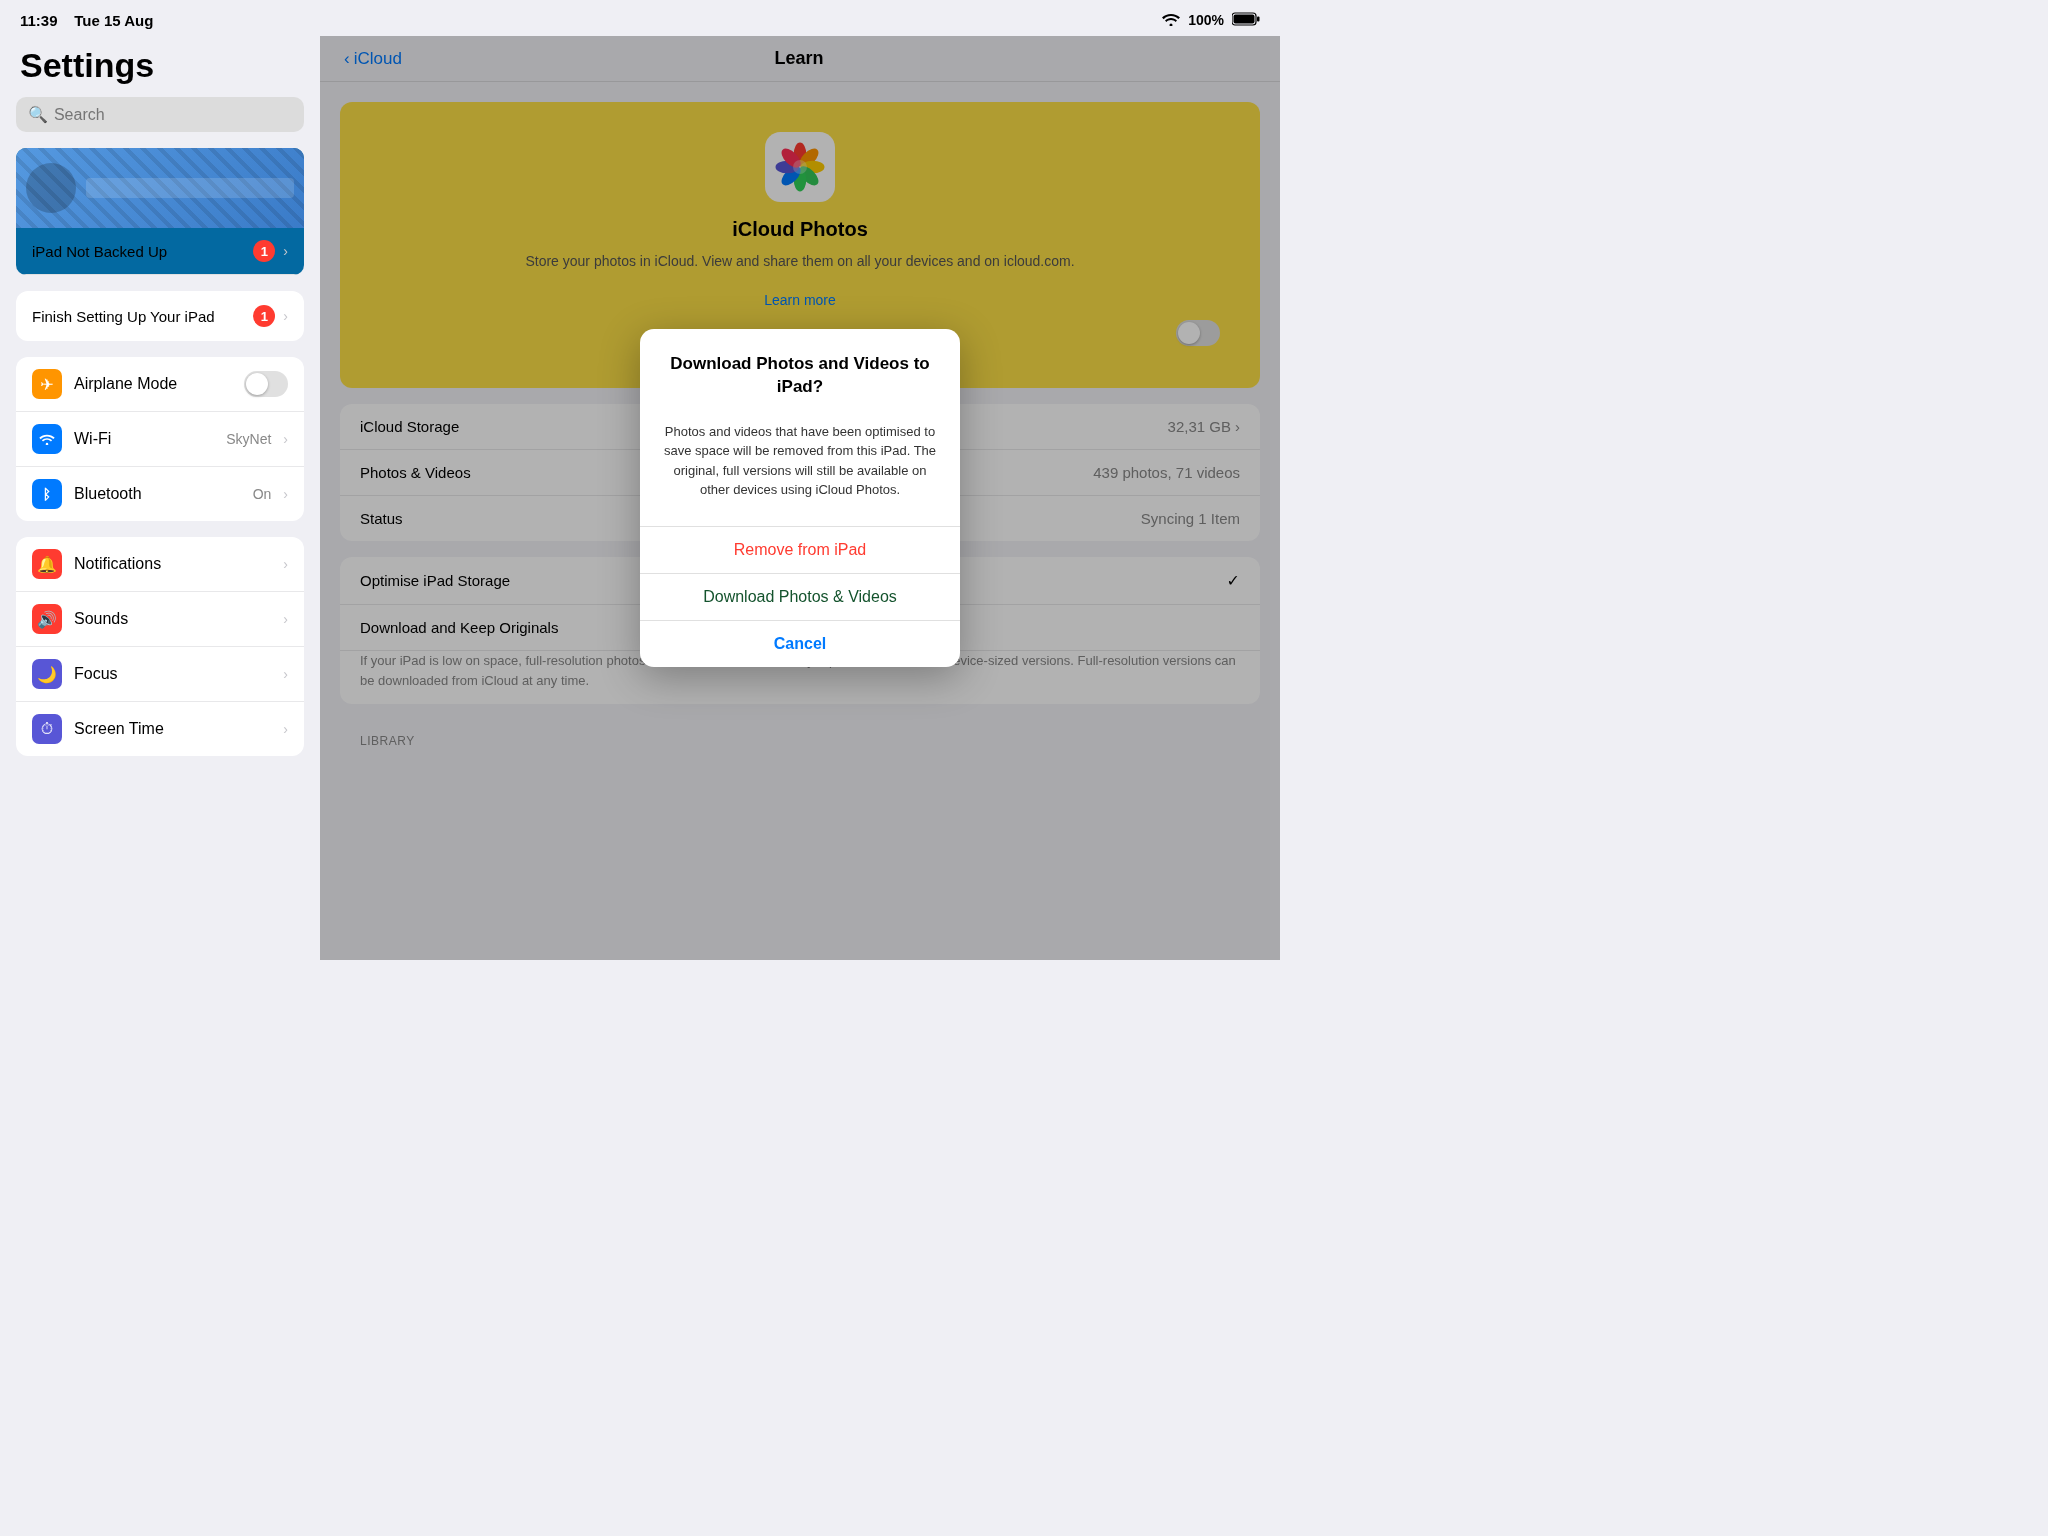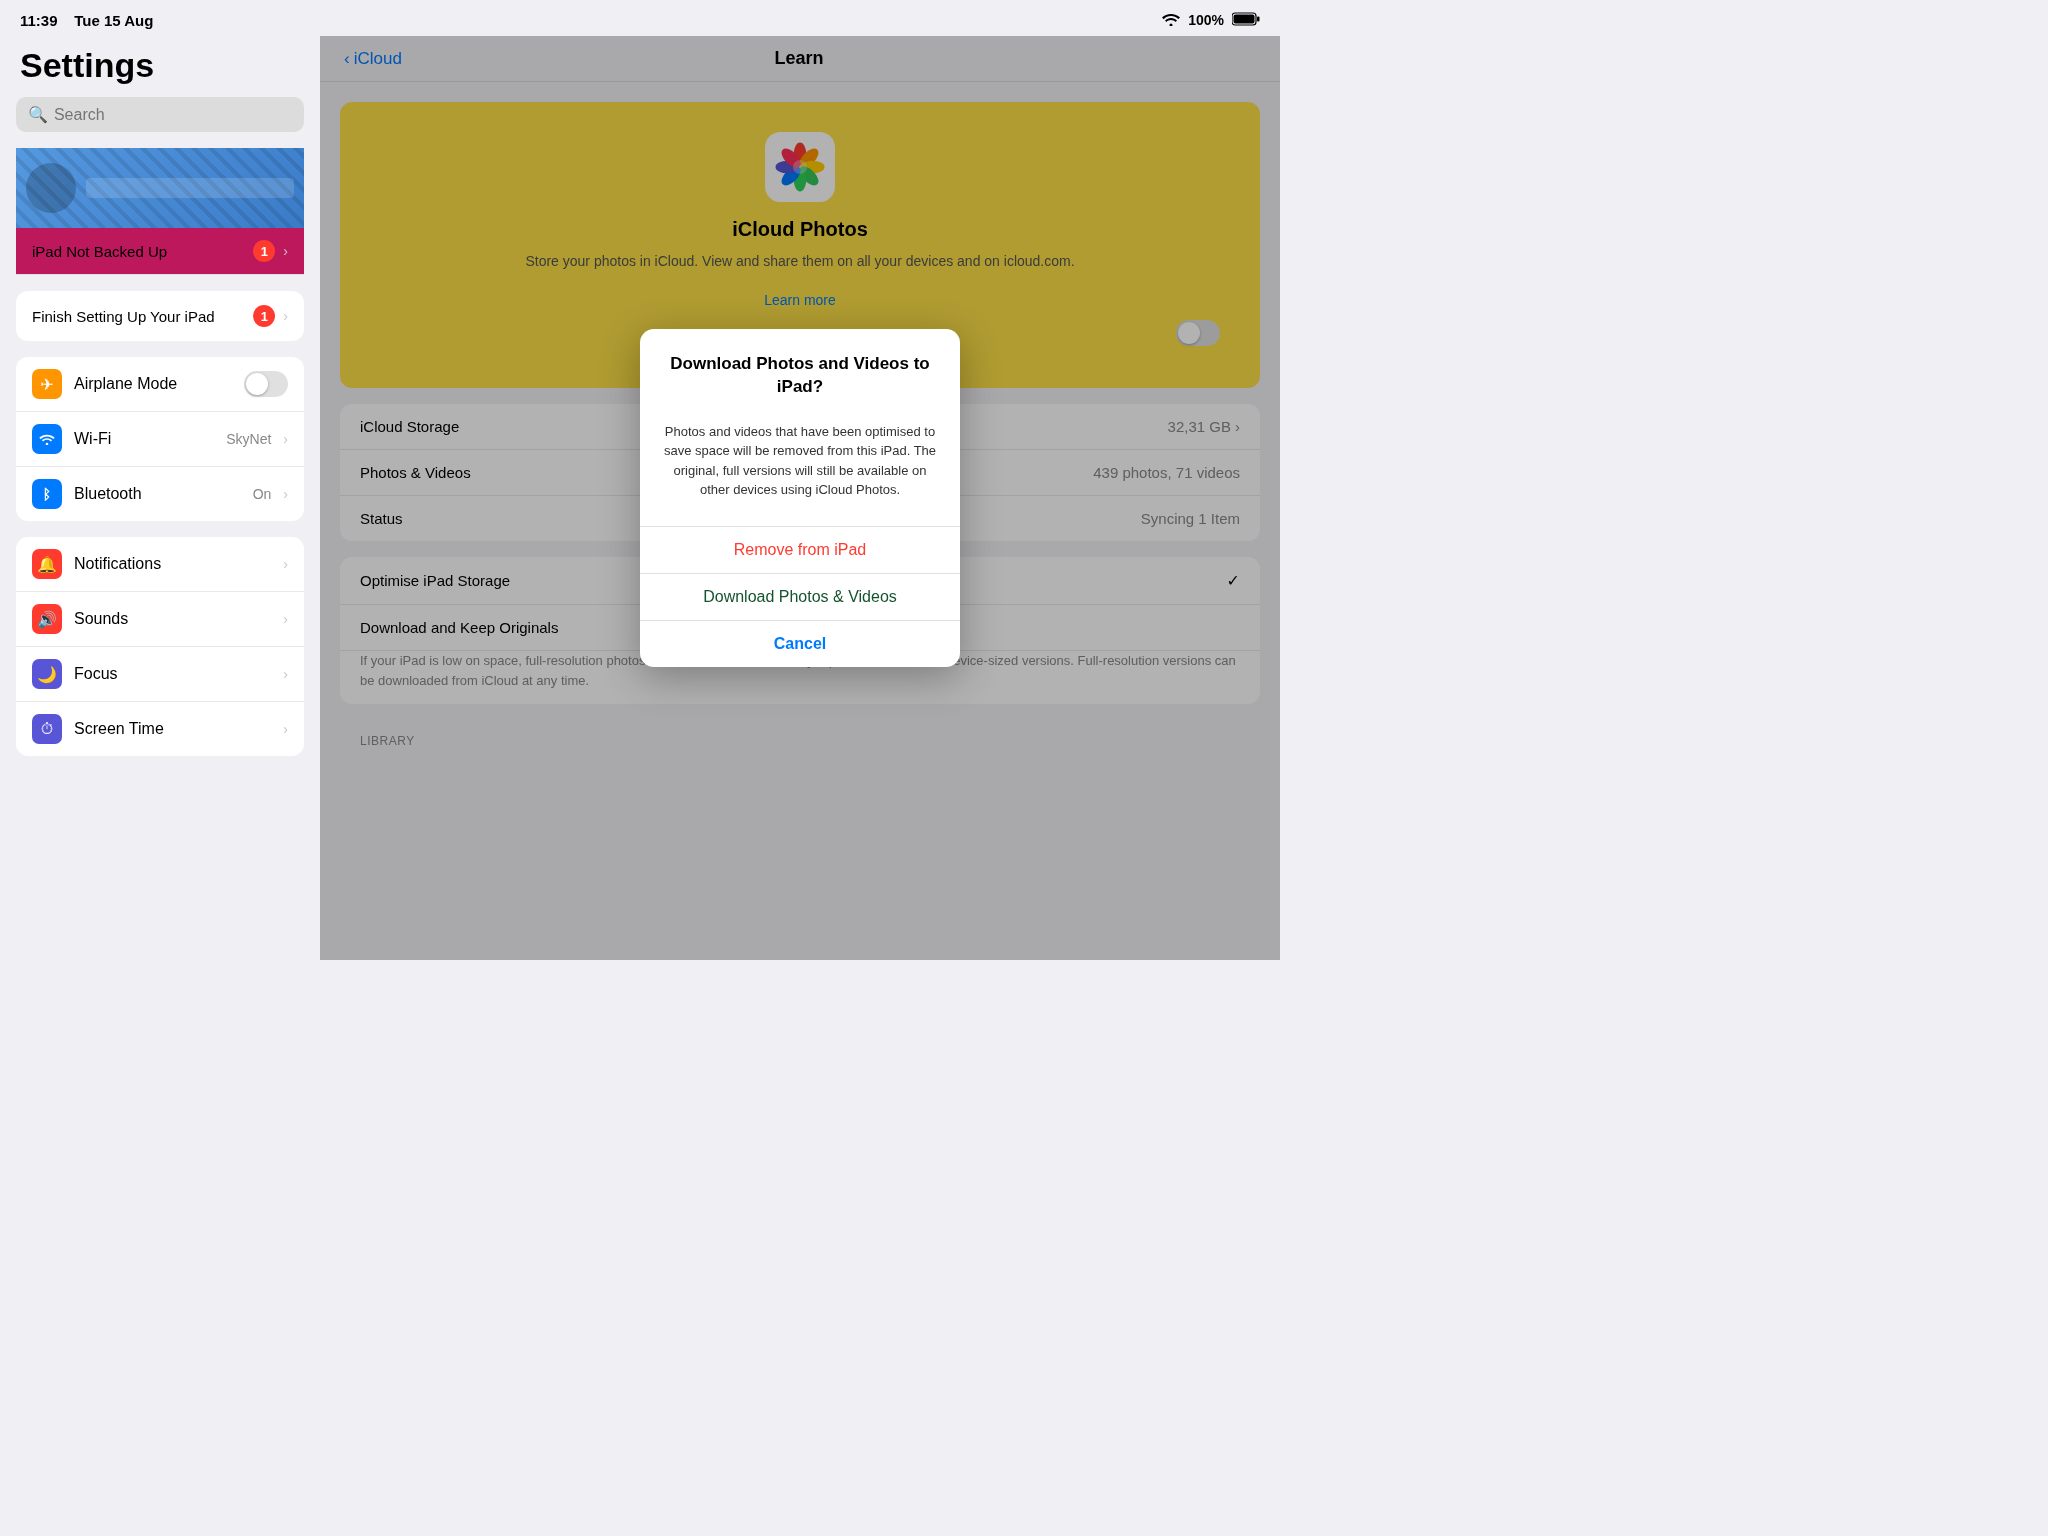--- a/index.html
+++ b/index.html
@@ -76,22 +76,22 @@
       flex: 1;
     }
     .search-icon-inline {
       color: #888;
       font-size: 16px;
     }
 
     
     .profile-section {
       margin: 0 16px 16px 16px;
-      background: #be185d;
-      border-radius: 0;
+      background: #0369a1;
+      border-radius: 10px;
       overflow: hidden;
     }
     .profile-header {
       height: 80px;
       background: linear-gradient(135deg, #4a90d9 0%, #2d6db5 100%);
       position: relative;
       display: flex;
       align-items: flex-end;
     }
     .profile-blur-area {

